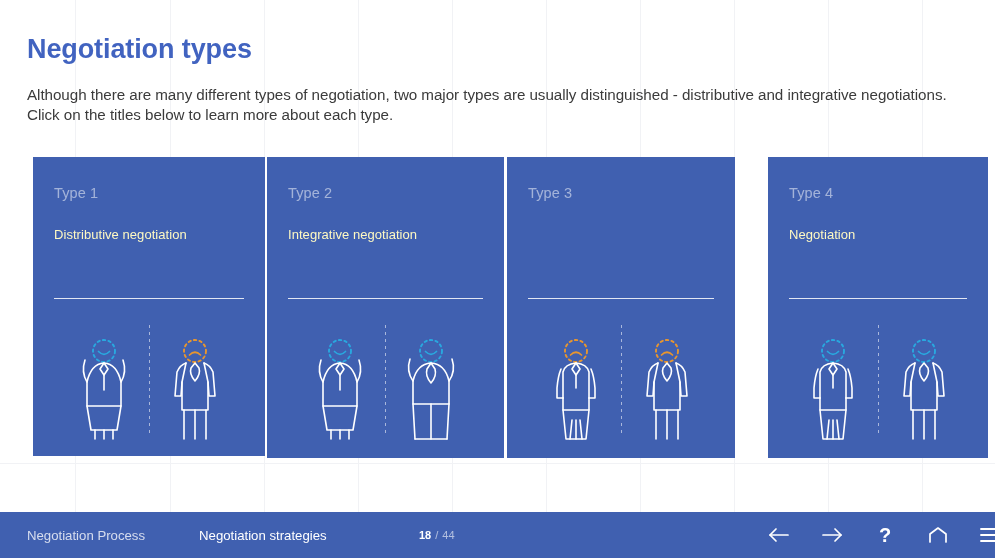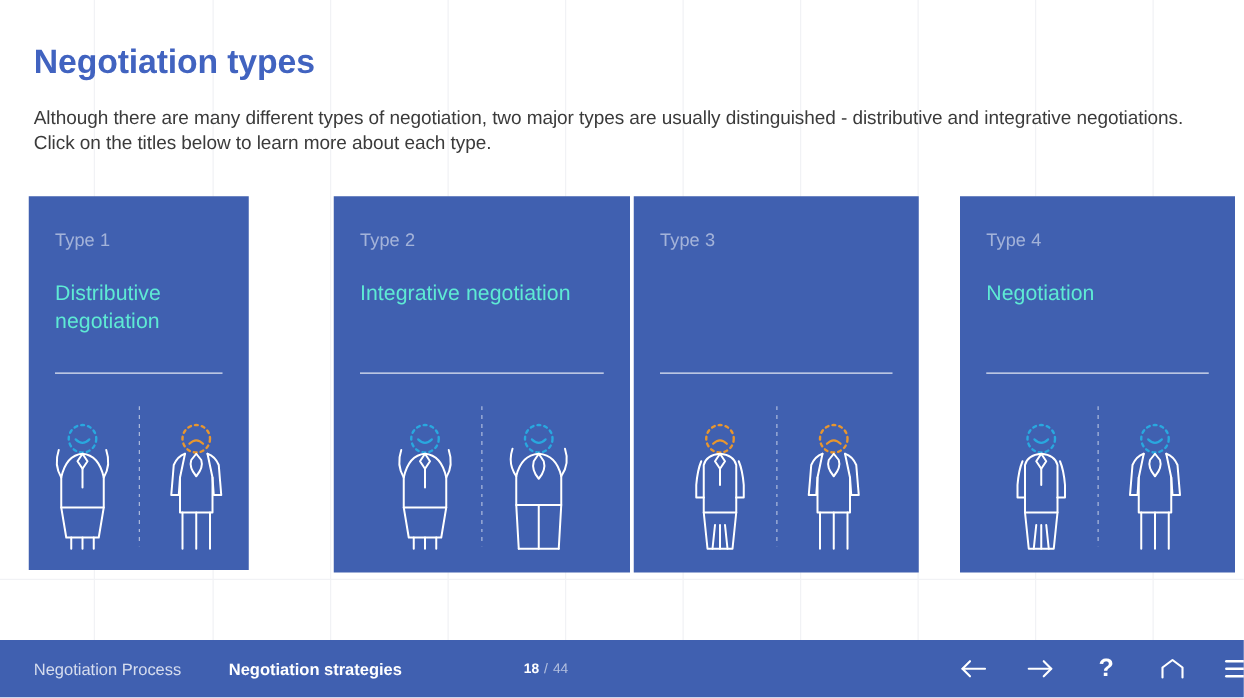--- a/index.html
+++ b/index.html
@@ -83,23 +83,23 @@
     font-size: 14.5px;
     color: rgba(255,255,255,0.52);
     letter-spacing: 0.1px;
     white-space: nowrap;
   }
   .card-title {
     position: absolute;
     left: 21px;
     top: 67px;
     right: 16px;
-    font-size: 17px;
+    font-size: 13px;
     line-height: 22px;
-    color: #5eead4;
+    color: #fef9c3;
     font-weight: 400;
     letter-spacing: 0.05px;
   }
   .card-divider {
     position: absolute;
     left: 21px;
     right: 21px;
     top: 141px;
     height: 1px;
     background: rgba(255,255,255,0.85);
@@ -157,21 +157,22 @@
     gap: 38px;
   }
   .crumb {
     font-size: 13.2px;
     color: rgba(255,255,255,0.78);
     white-space: nowrap;
     cursor: pointer;
   }
   .crumb.current {
     color: #ffffff;
-    font-weight: 700;
+    font-weight: 400;
+    margin-left: 16px;
   }
   #footer-pager {
     position: absolute;
     left: 419px;
     top: 0;
     height: 46px;
     display: flex;
     align-items: center;
     gap: 4px;
     font-size: 11px;
@@ -221,21 +222,21 @@
     <div class="gridline-v" style="left:640px"></div>
     <div class="gridline-v" style="left:734px"></div>
     <div class="gridline-v" style="left:828px"></div>
     <div class="gridline-v" style="left:922px"></div>
     <div class="gridline-h" style="top:463px"></div>
   </div>
 
   <div id="intro-text">Although there are many different types of negotiation, two major types are usually distinguished - distributive and integrative negotiations. Click on the titles below to learn more about each type.</div>
   <div id="page-title">Negotiation types</div>
 
-  <div class="card" id="card-0" style="left:23px;  top:157px; width:176px; height:299px;">
+  <div class="card" id="card-0" style="left:33px;  top:157px; width:232px; height:299px;">
     <div class="card-type">Type 1</div>
     <div class="card-title">Distributive negotiation</div>
     <div class="card-divider"></div>
     <div class="card-figures">
       <div class="figure-slot">
         <svg class="figure-svg" width="62" height="102" viewBox="0 0 62 102" fill="none" stroke="#ffffff" stroke-width="1.6" stroke-linecap="round" stroke-linejoin="round">
           <circle cx="31" cy="13" r="11" fill="none" stroke="#29a8df" stroke-width="1.9" stroke-dasharray="2.4 3.2"></circle>
           <path d="M25.5 13.5 Q31 19 36.5 13.5" stroke="#29a8df" stroke-width="1.7" fill="none"></path>
           <path d="M12 22 Q8 34 14 44"></path>
           <path d="M50 22 Q54 34 48 44"></path>

